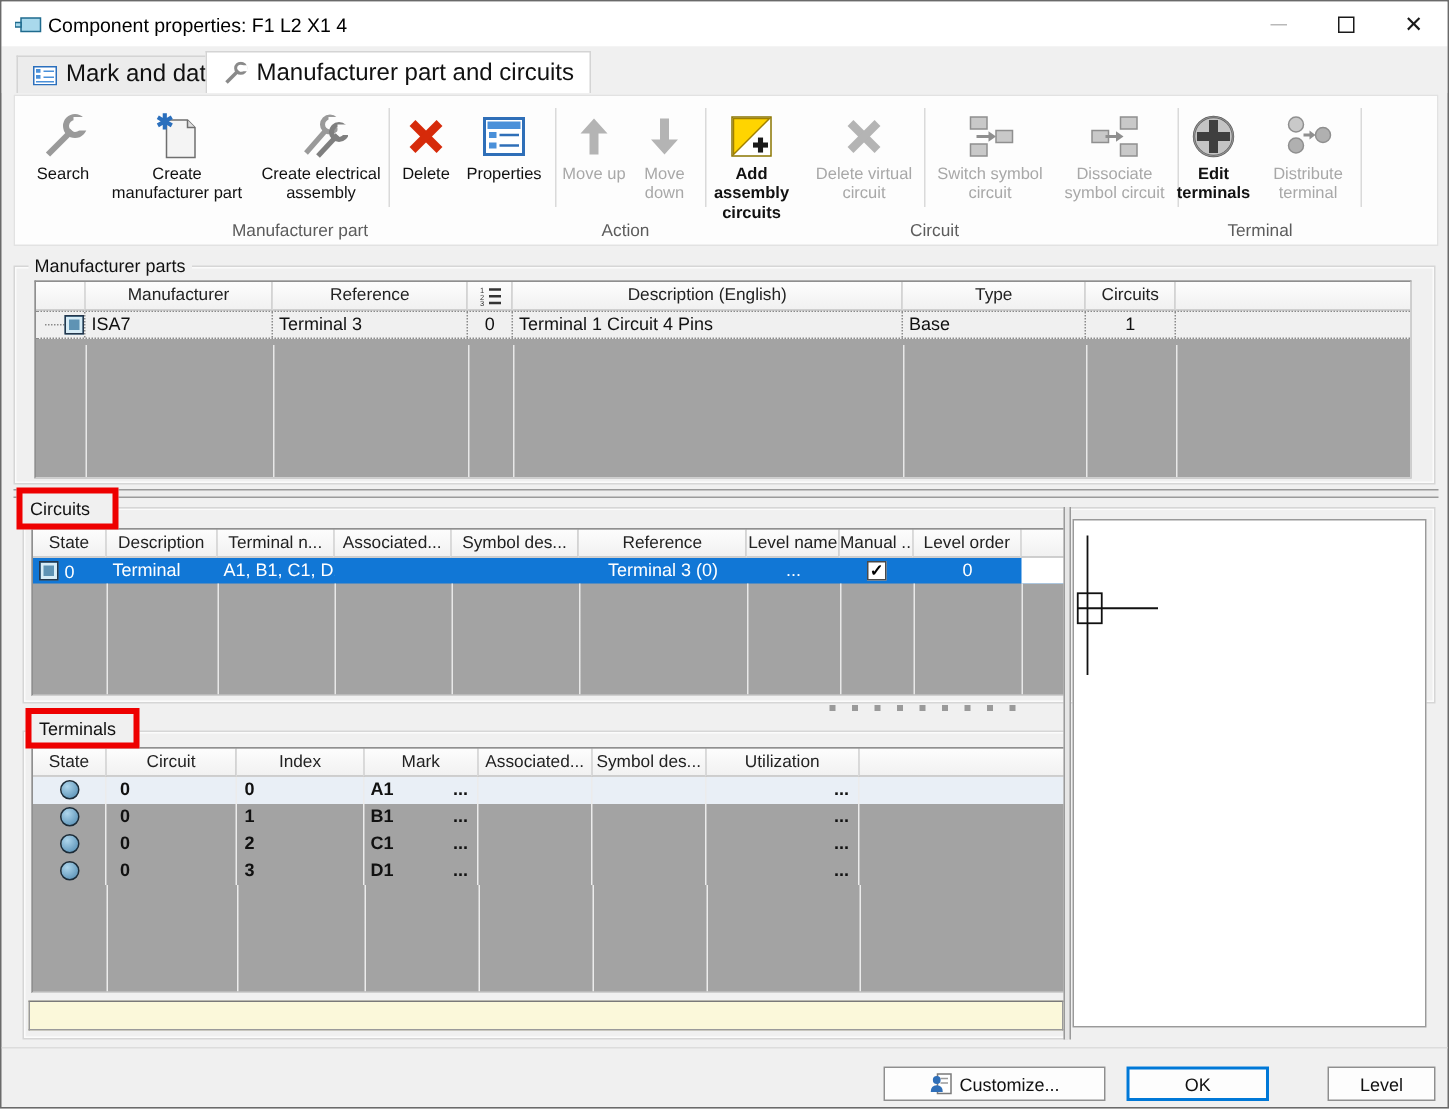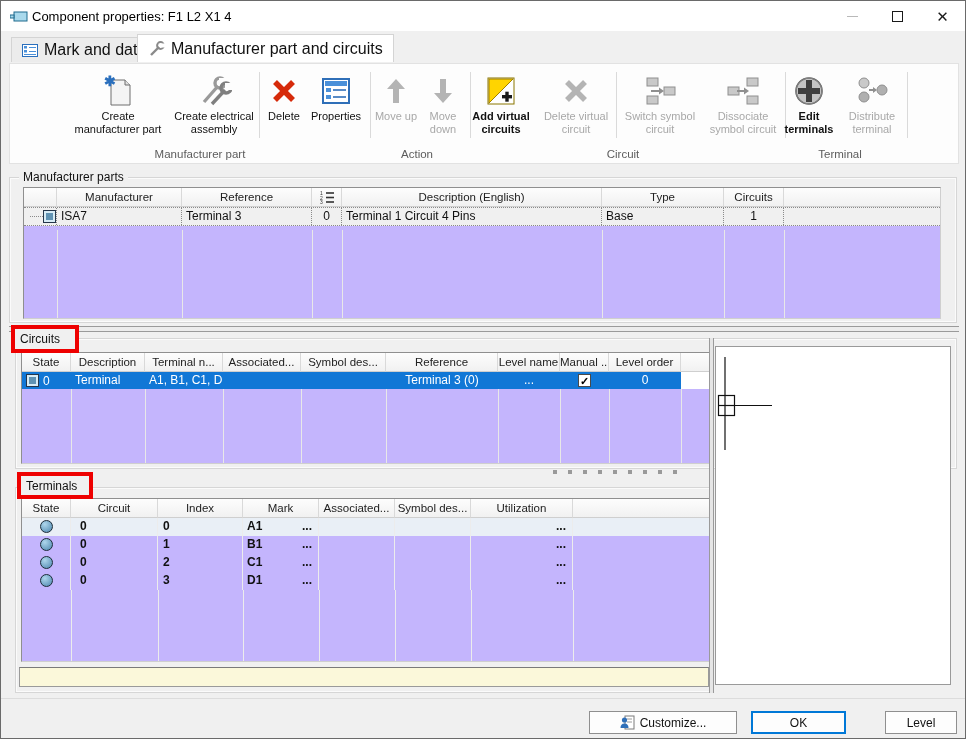--- a/index.html
+++ b/index.html
@@ -33,21 +33,21 @@
   .tb-sep { position:absolute; top:8px; height:66px; width:1px; background:#dadada; }
   .tb-cap { position:absolute; top:84px; font-size:11.5px; color:#5c5c5c; text-align:center; }
 
   
   .groupbox { position:absolute; border:1px solid #d6d6d6; box-shadow:inset 0 0 0 1px #fbfbfb; }
   .gb-label { position:absolute; background:#f0f0f0; padding:0 4px; font-size:12px; color:#111; z-index:3; }
   .redbox { position:absolute; border:4px solid #ee0000; background:#f0f0f0; z-index:4; display:flex; align-items:center; }
   .redbox span { padding:0 5px; font-size:12px; }
 
   
-  .panel { position:absolute; background:#c4b5fd; border:1px solid; border-color:#8f8f8f #cfcfcf #cfcfcf #8f8f8f; overflow:hidden; }
+  .panel { position:absolute; background:#a3a3a3; border:1px solid; border-color:#8f8f8f #cfcfcf #cfcfcf #8f8f8f; overflow:hidden; }
   .trow { display:flex; }
   .hcell { background:linear-gradient(#fdfdfd,#f1f1f1); border-right:1px solid #d9d9d9; border-bottom:1px solid #cfcfcf; height:19px; line-height:18px; text-align:center; font-size:11.5px; color:#222; overflow:hidden; white-space:nowrap; }
   .dcell { height:17px; line-height:16px; font-size:12px; overflow:hidden; white-space:nowrap; }
   .mfr-row { background:#f0f0f0; border-top:1px dotted #8a8a8a; border-bottom:1px dotted #8a8a8a; }
   .mfr-row .dcell { border-right:1px dotted #8a8a8a; padding-left:4px; }
   .fill-lines { position:absolute; left:0; right:0; bottom:0; }
 
   .sel-row { background:#1177d6; color:#ffffff; }
   .sel-row .dcell { border-right:none; }
 
@@ -110,20 +110,30 @@
         <line x1="3" y1="14" x2="11" y2="6" stroke="#8a8a8a" stroke-width="2.4"></line>
         <circle cx="12.5" cy="4.5" r="3.4" fill="none" stroke="#8a8a8a" stroke-width="2"></circle>
         <rect x="12" y="2.5" width="5" height="4" fill="#fff"></rect>
       </svg>
       <span class="tab-label">Manufacturer part and circuits</span>
     </div>
   </div>
 
   <div class="toolbar">
 
+    <div class="tb-btn" style="left:4px;width:56px;">
+      <div class="tb-ico">
+          <svg width="34" height="34">
+        <line x1="7" y1="29" x2="23" y2="13" stroke="#9a9a9a" stroke-width="4"></line>
+        <circle cx="25" cy="10" r="6" fill="none" stroke="#9a9a9a" stroke-width="4"></circle>
+        <rect x="24" y="4" width="10" height="9" fill="#fdfdfd"></rect>
+      </svg>
+        </div>
+      <div class="tb-lbl">Search</div>
+    </div>
 
     <div class="tb-btn" style="left:60px;width:96px;">
       <div class="tb-ico">
           <svg width="34" height="34">
         <polygon points="10,6 24,6 29,11 29,31 10,31" fill="#f4f4f4" stroke="#6f6f6f"></polygon>
         <polyline points="24,6 24,11 29,11" fill="#e0e0e0" stroke="#6f6f6f"></polyline>
         <text x="3" y="12" font-size="14" fill="#2a6fbd" font-weight="bold">✱</text>
       </svg>
         </div>
       <div class="tb-lbl">Create manufacturer part</div>
@@ -193,21 +203,21 @@
 
     <div class="tb-btn bold" style="left:455px;width:72px;">
       <div class="tb-ico">
           <svg width="30" height="30">
         <rect x="2" y="2" width="26" height="26" fill="#fff" stroke="#8a7600"></rect>
         <polygon points="3,3 27,3 3,27" fill="#ffd400" stroke="#a08000"></polygon>
         <rect x="16" y="19" width="10" height="3.4" fill="#1a1a1a"></rect>
         <rect x="19.3" y="15.7" width="3.4" height="10" fill="#1a1a1a"></rect>
       </svg>
         </div>
-      <div class="tb-lbl">Add virtual circuits</div>
+      <div class="tb-lbl">Add assembly circuits</div>
     </div>
 
     <div class="tb-btn disabled" style="left:527px;width:78px;">
       <div class="tb-ico">
           <svg width="30" height="30">
         <line x1="6" y1="6" x2="24" y2="24" stroke="#b4b4b4" stroke-width="5.5"></line>
         <line x1="24" y1="6" x2="6" y2="24" stroke="#b4b4b4" stroke-width="5.5"></line>
       </svg>
         </div>
       <div class="tb-lbl">Delete virtual circuit</div>

